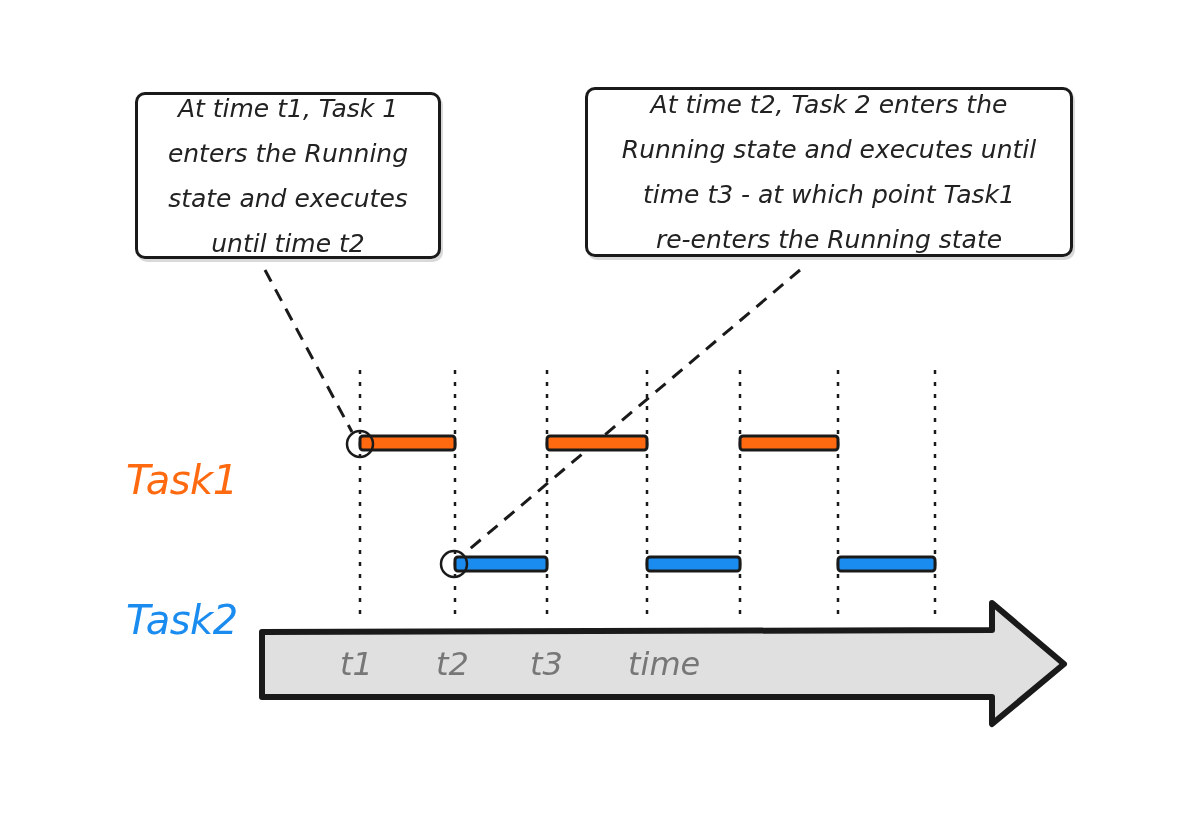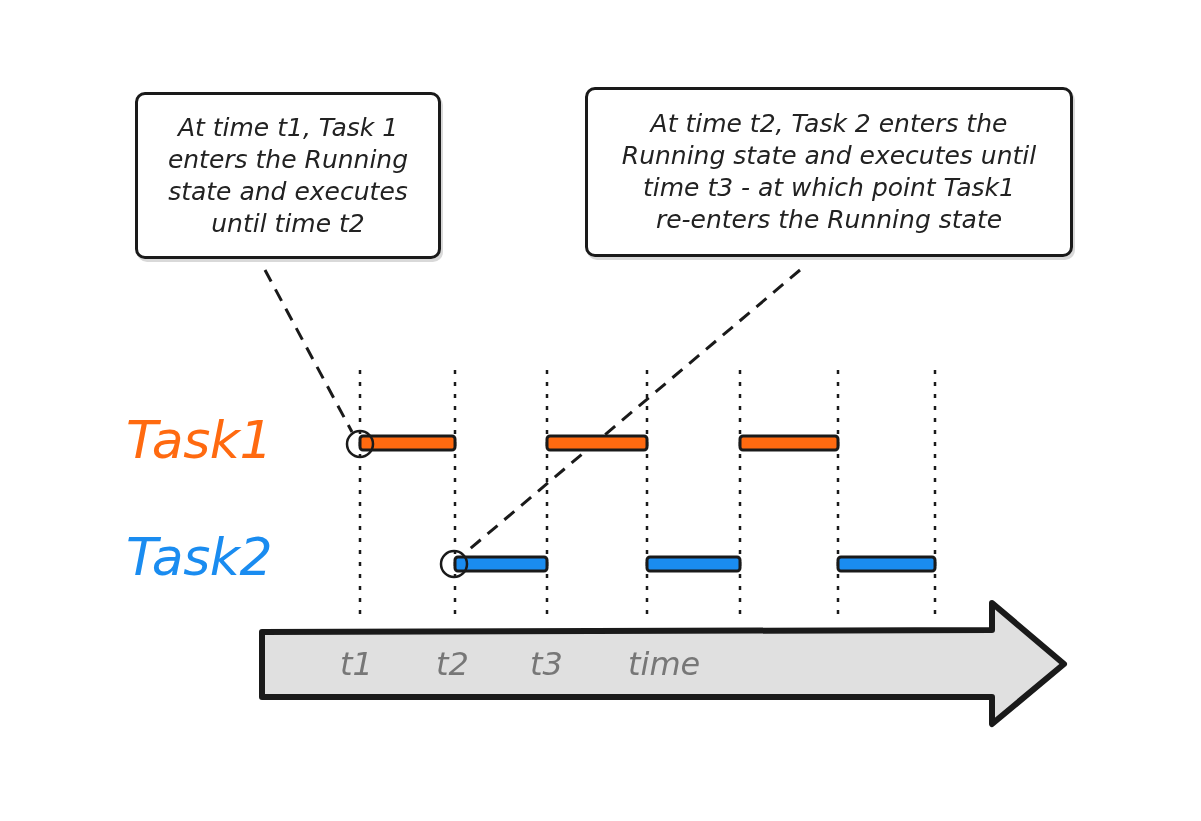--- a/index.html
+++ b/index.html
@@ -3,32 +3,32 @@
 <meta charset="utf-8">
 <style>
   html, body { margin: 0; padding: 0; background: #ffffff; }
   body { width: 1201px; height: 821px; position: relative; overflow: hidden;
          font-family: "DejaVu Sans", sans-serif; }
   .callout {
     position: absolute; background: #fff; border: 3px solid #1a1a1a;
     border-radius: 10px; box-sizing: border-box; display: flex;
     align-items: center; justify-content: center; text-align: center;
     font-family: "DejaVu Sans", sans-serif; font-style: italic;
-    font-size: 25px; line-height: 32px; color: #222;
+    font-size: 25px; line-height: 45px; color: #222;
     box-shadow: 2px 3px 0 rgba(0,0,0,0.15);
   }
   .callout span { display: block; white-space: pre-line; }
   #callout-1 { left: 135px; top: 92px; width: 306px; height: 167px; }
   #callout-2 { left: 585px; top: 87px; width: 488px; height: 170px; }
   .task-label {
     position: absolute; font-family: "DejaVu Sans", sans-serif;
-    font-style: italic; font-size: 52px; letter-spacing: -0.5px;
+    font-style: italic; font-size: 40px; letter-spacing: -0.5px; margin-top: 47px;
   }
   #task1-label { left: 126px; top: 410px; }
-  #task2-label { left: 126px; top: 527px; }
+  #task2-label { left: 126px; top: 550px; }
   svg#diagram { position: absolute; left: 0; top: 0; }
   .tick-label { font-family: "DejaVu Sans", sans-serif; font-style: italic; font-size: 32px; }
 </style>
 </head>
 <body>
 
 <div class="callout" id="callout-1">
   <span>At time t1, Task 1
 enters the Running
 state and executes

